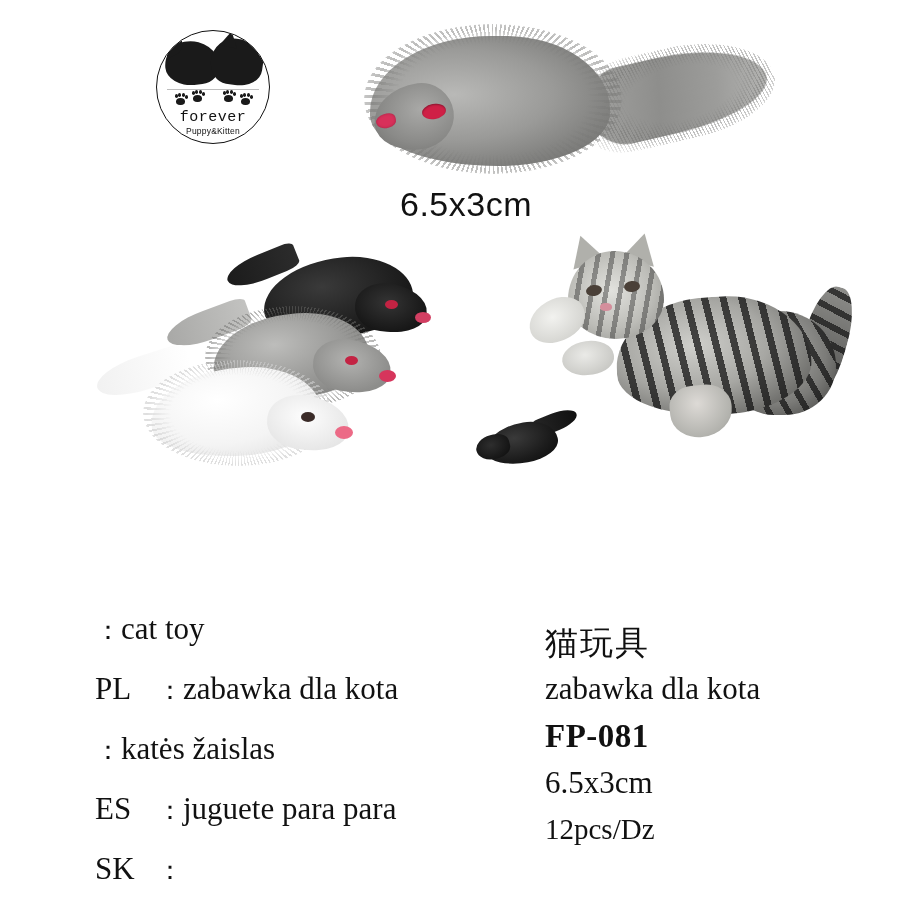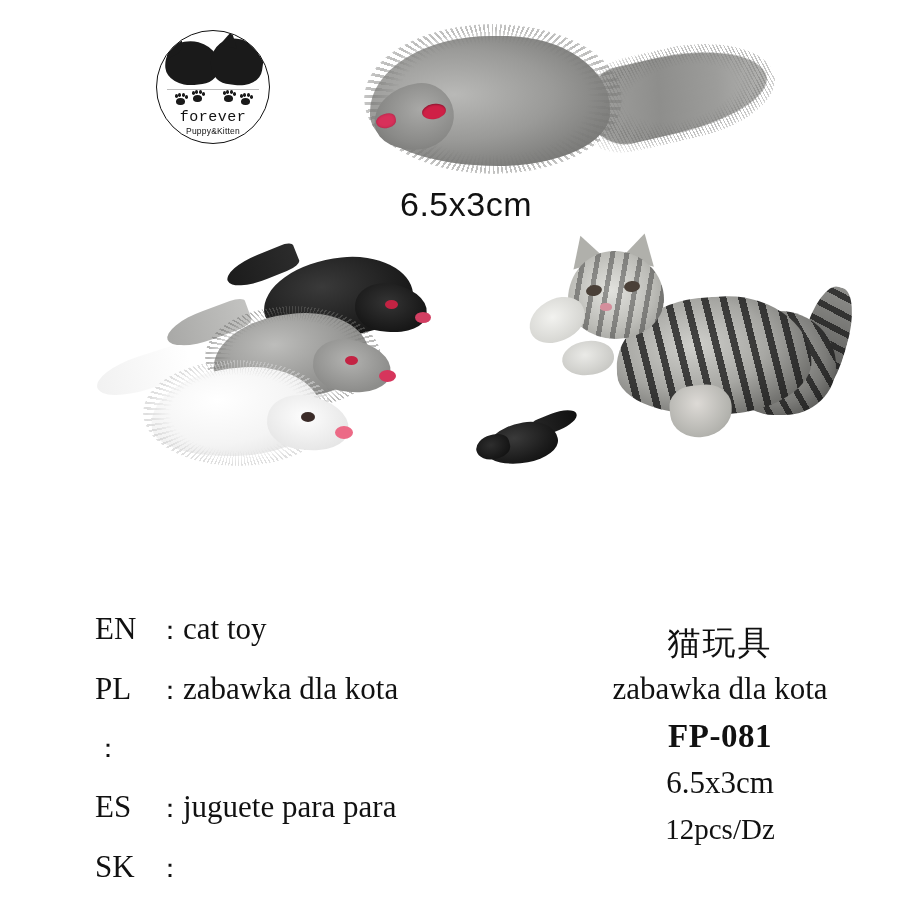--- a/index.html
+++ b/index.html
@@ -462,21 +462,20 @@
     width: 26px;
     flex: 0 0 26px;
     font-size: 26px;
   }
   .lang-value { flex: 1 1 auto; }
 
   .right-block {
     position: absolute;
     left: 545px; top: 620px;
     width: 350px;
-    text-align: center;
     color: #111;
   }
   .right-block .cn {
     font-size: 33px;
     line-height: 46px;
     font-family: "DejaVu Sans", sans-serif;
     letter-spacing: 2px;
   }
   .right-block .pl {
     font-size: 31px;
@@ -606,33 +605,33 @@
     <div class="eye-r"></div>
     <div class="nose"></div>
     <div class="paw"></div>
     <div class="paw2"></div>
   </div>
 </div>
 
 <div class="lang-list">
 
   <div class="lang-row">
-    <span class="lang-code">EN</span>
     <span class="lang-colon">：</span>
     <span class="lang-value">cat toy</span>
   </div>
 
   <div class="lang-row">
     <span class="lang-code">PL</span>
     <span class="lang-colon">：</span>
     <span class="lang-value">zabawka dla kota</span>
   </div>
 
   <div class="lang-row">
     <span class="lang-colon">：</span>
+    <span class="lang-value">katės žaislas</span>
   </div>
 
   <div class="lang-row">
     <span class="lang-code">ES</span>
     <span class="lang-colon">：</span>
     <span class="lang-value">juguete para para</span>
   </div>
 
   <div class="lang-row">
     <span class="lang-code">SK</span>

